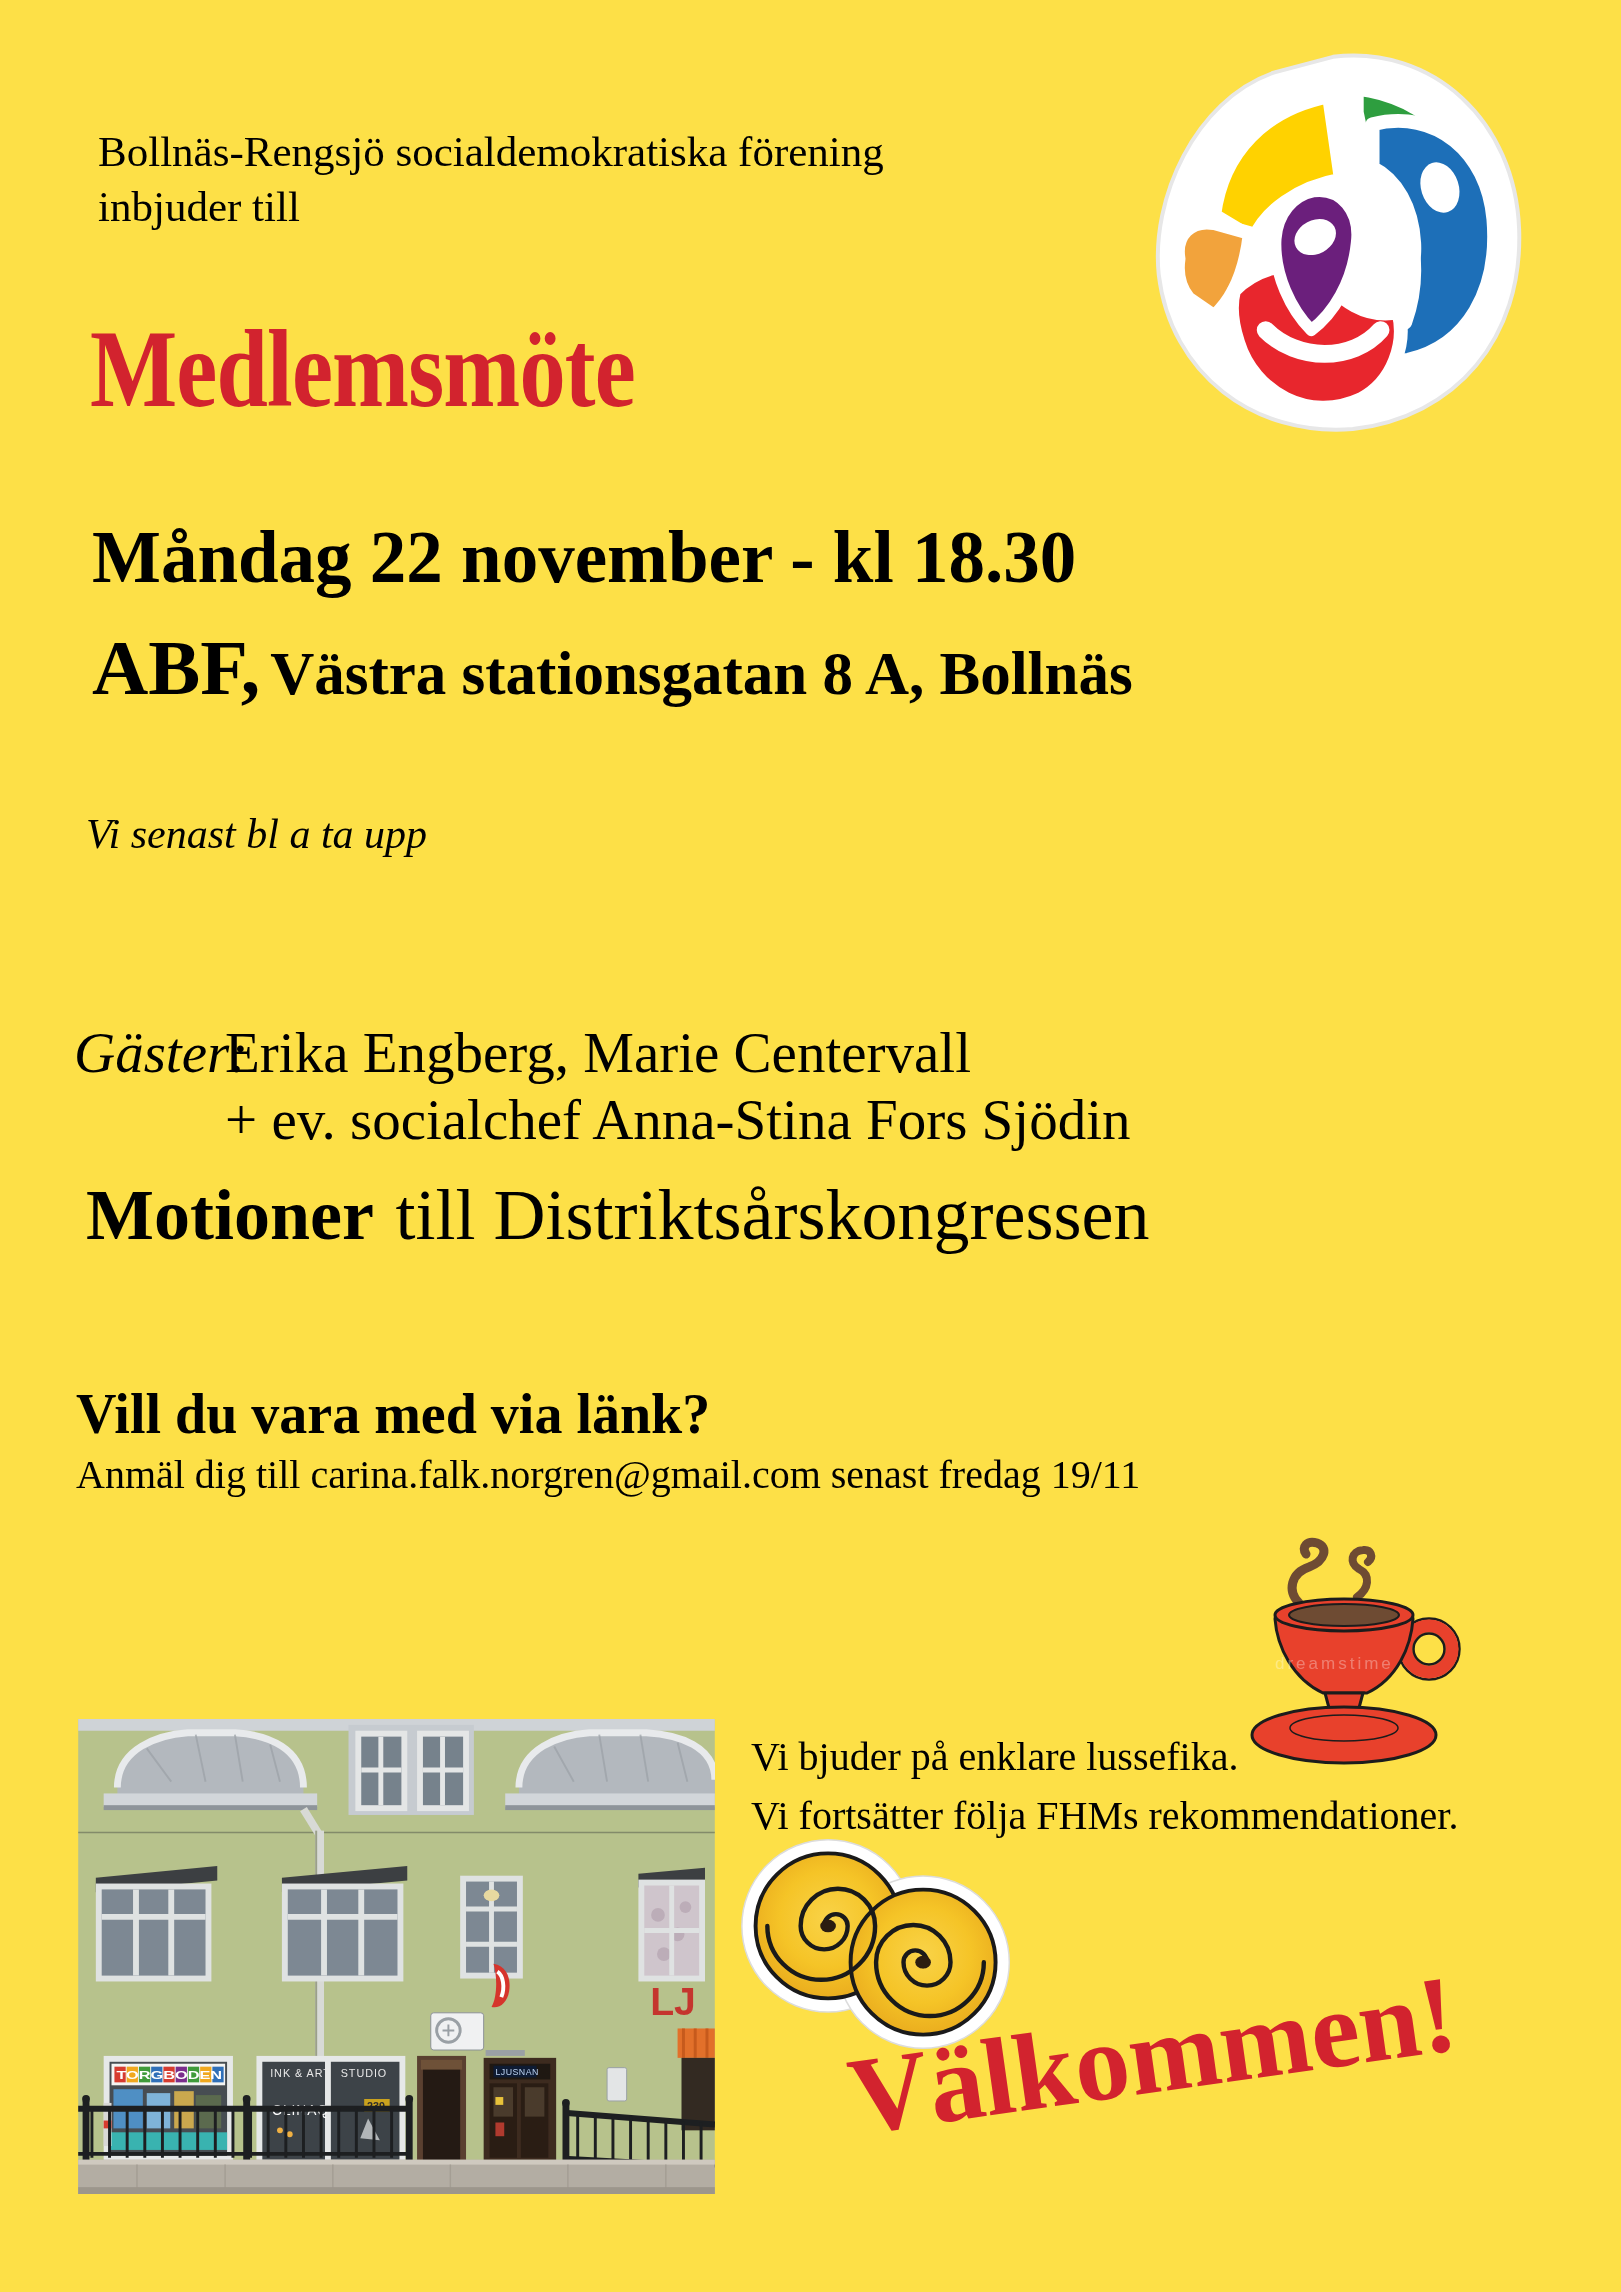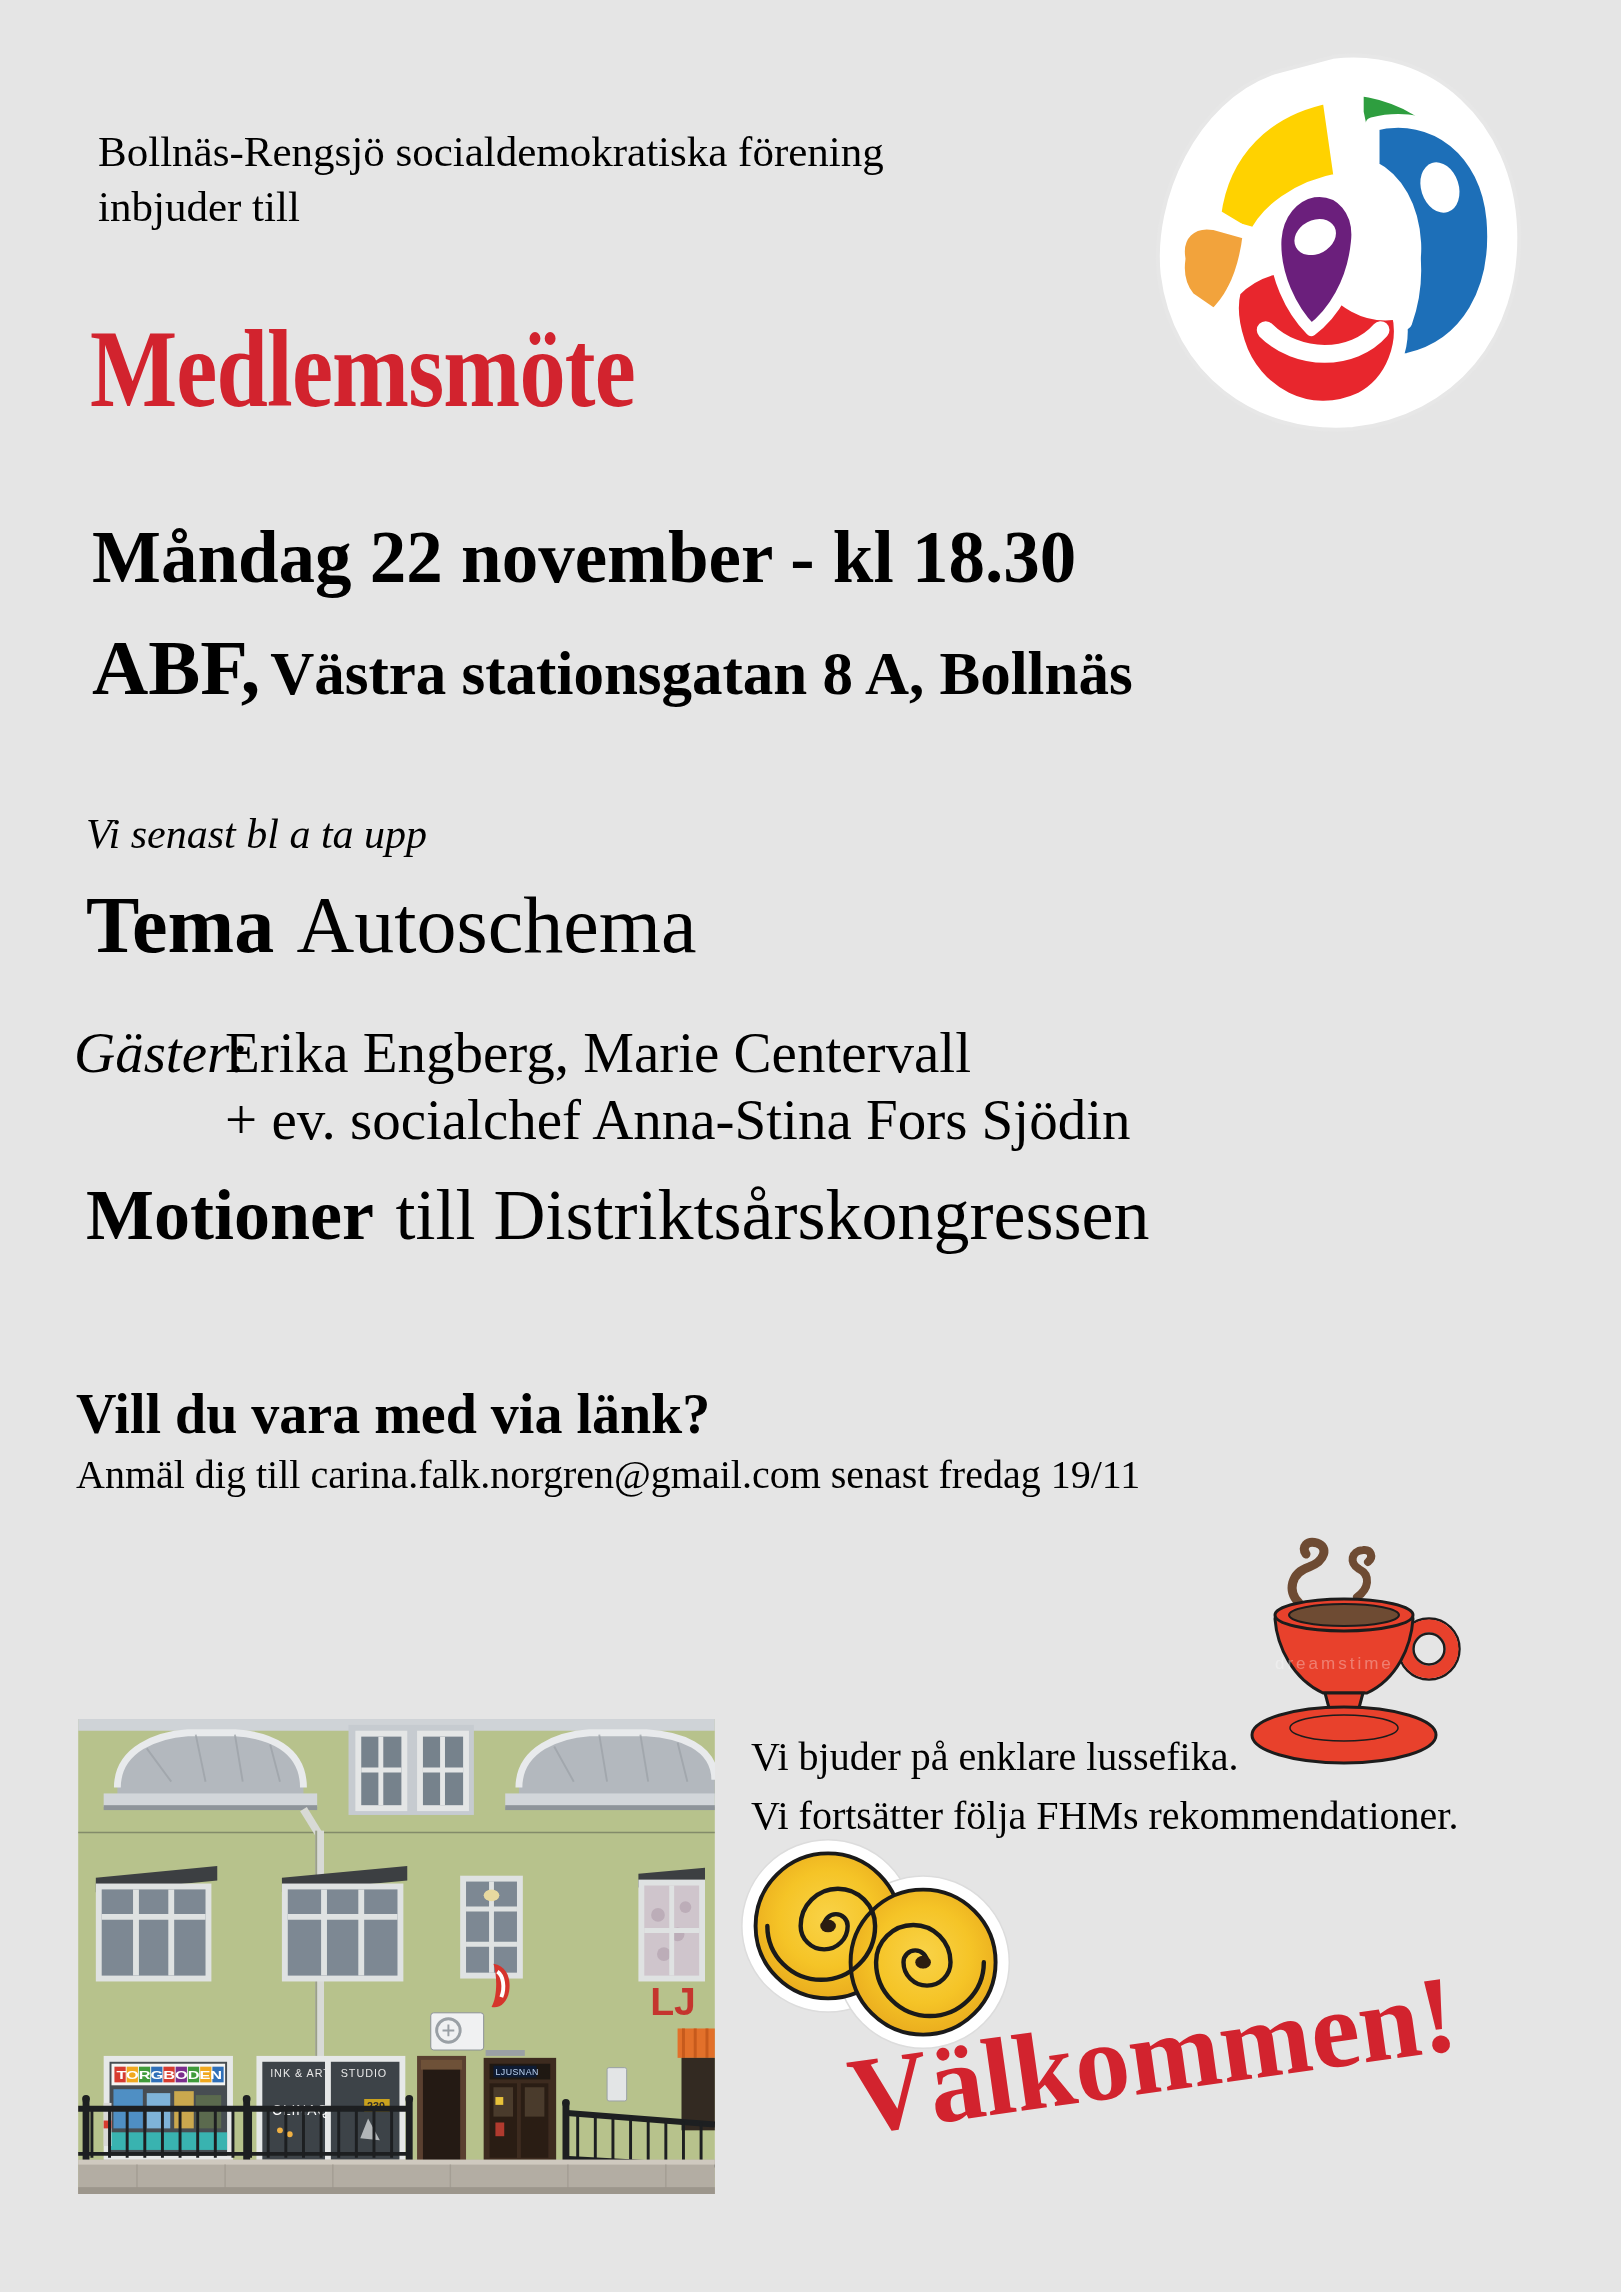--- a/index.html
+++ b/index.html
@@ -1,17 +1,17 @@
 <!DOCTYPE html>
 <html><head>
 <meta charset="utf-8">
 <style>
   html,body{margin:0;padding:0;background:#ffffff;}
   .page{
-    position:relative;width:1621px;height:2293px;background:#e5e5e5;
+    position:relative;width:1621px;height:2293px;background:#fde047;
     font-family:"Liberation Serif","DejaVu Serif",serif;color:#000;overflow:hidden;
   }
   .abs{position:absolute;}
   .intro{left:98px;top:124px;font-size:43px;line-height:1.28;}
   .logo{left:1135px;top:41px;width:396px;height:396px;}
   .title{left:90px;top:306px;font-size:110px;font-weight:bold;color:#d2232e;
          transform:scaleX(.84);transform-origin:left top;white-space:nowrap;letter-spacing:-1px;}
   .datetime{left:92px;top:516px;font-size:73px;font-weight:bold;white-space:nowrap;}
   .venue{left:92px;top:623px;font-size:78px;font-weight:bold;white-space:nowrap;line-height:1.15;}
   .venue .rest{font-size:61px;margin-left:9.8px;}
@@ -63,23 +63,20 @@
 
   <div class="abs title">Medlemsmöte</div>
 
   <div class="abs datetime">Måndag 22 november - kl 18.30</div>
   <div class="abs venue">
     <span class="prefix">ABF,</span><span class="rest">Västra stationsgatan 8 A, Bollnäs</span>
   </div>
 
   <div class="abs agenda">Vi senast bl a ta upp</div>
 
-  <div class="abs tema">
-    <span class="lbl">Tema</span><span class="val">Autoschema</span>
-  </div>
 
   <div class="abs guests">
     <div class="lbl">Gäster:</div>
     <div>
       <div>Erika Engberg, Marie Centervall</div>
       <div>+ ev. socialchef Anna-Stina Fors Sjödin</div>
     </div>
   </div>
 
   <div class="abs motions">

